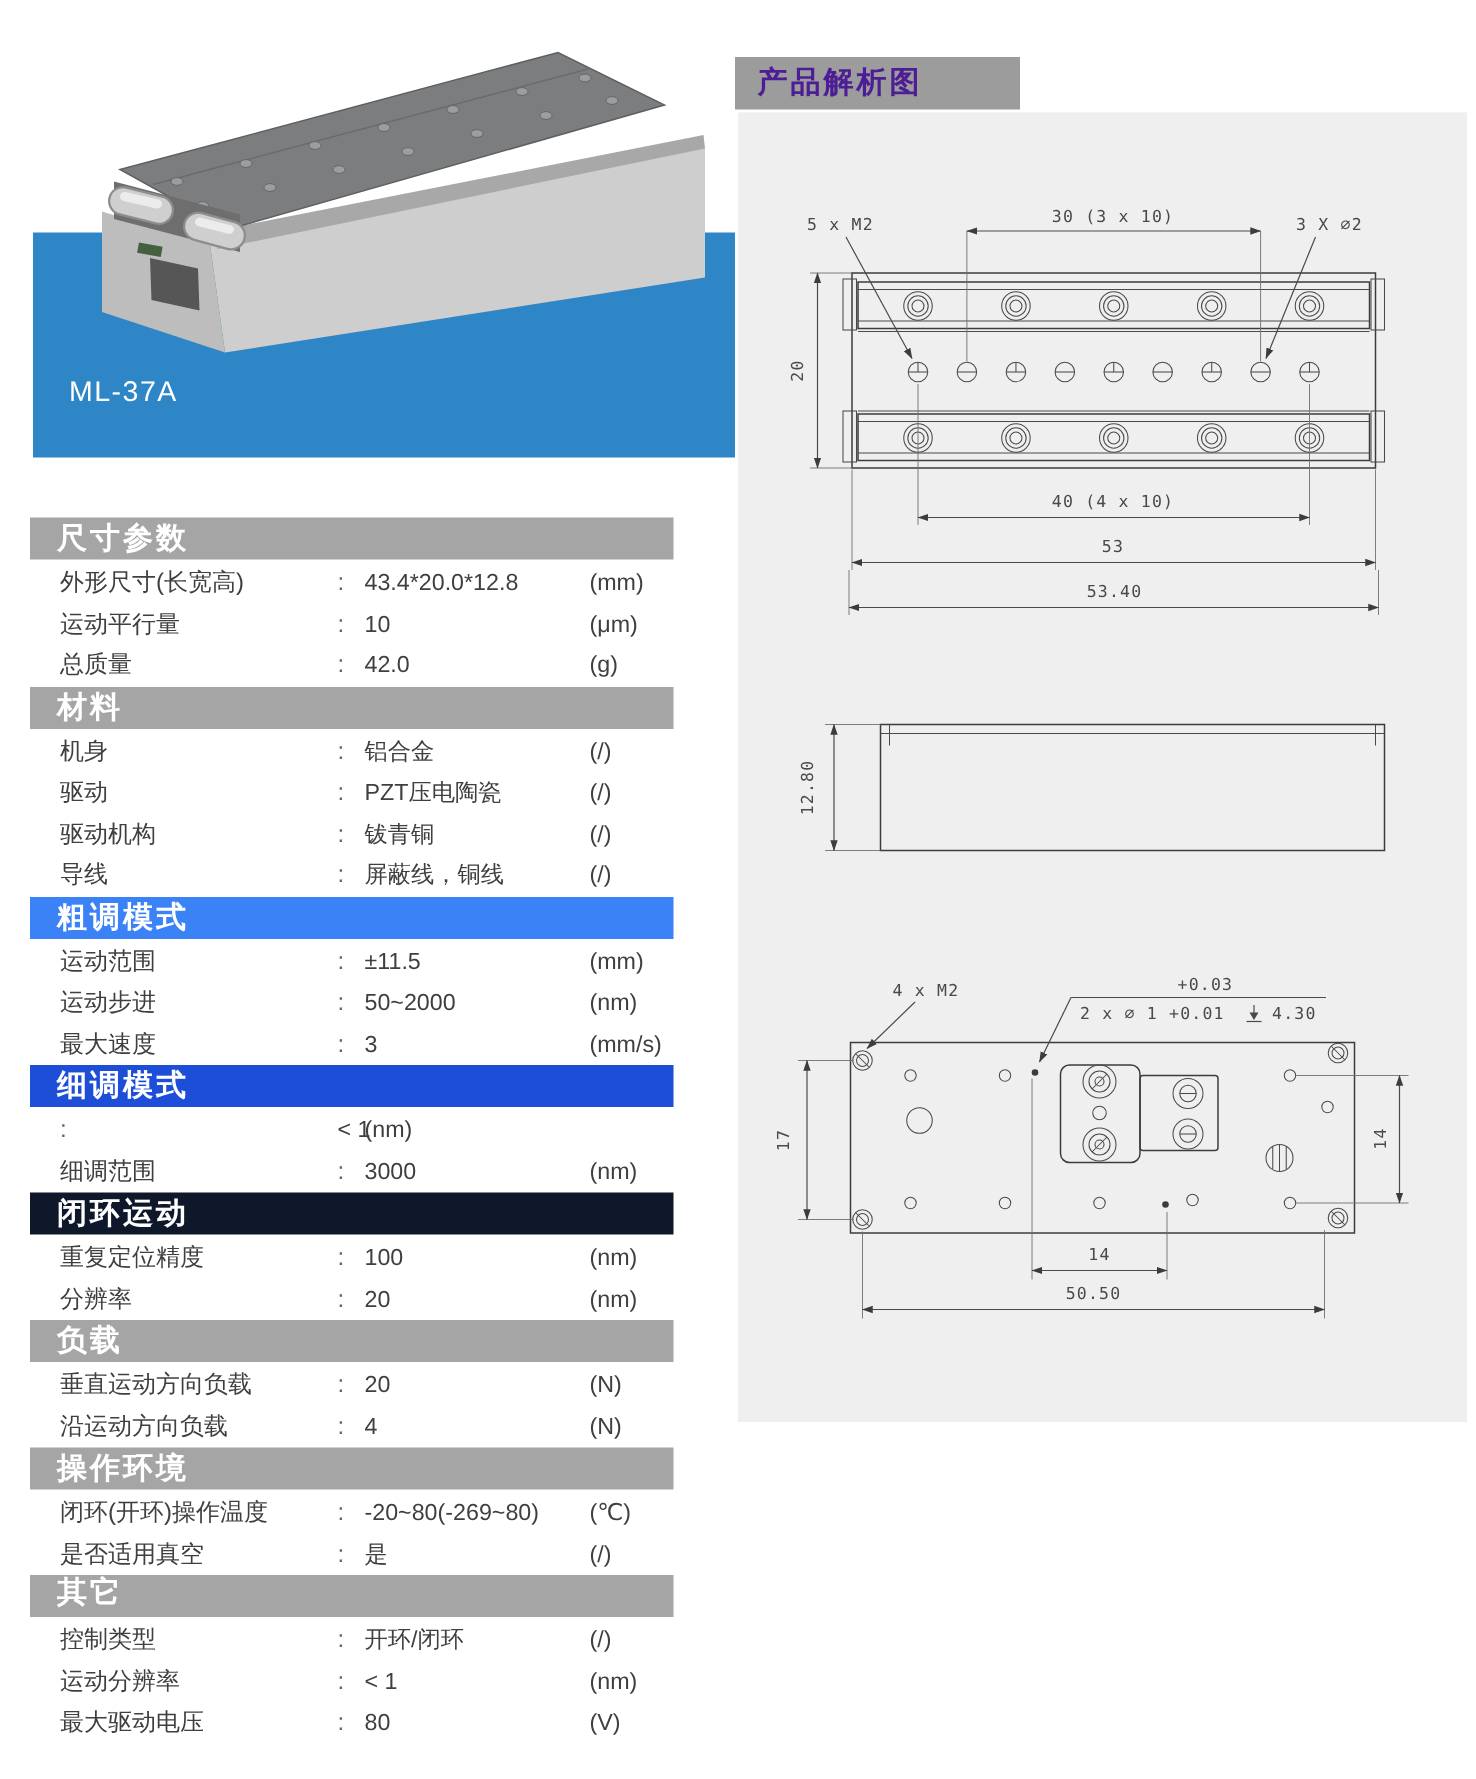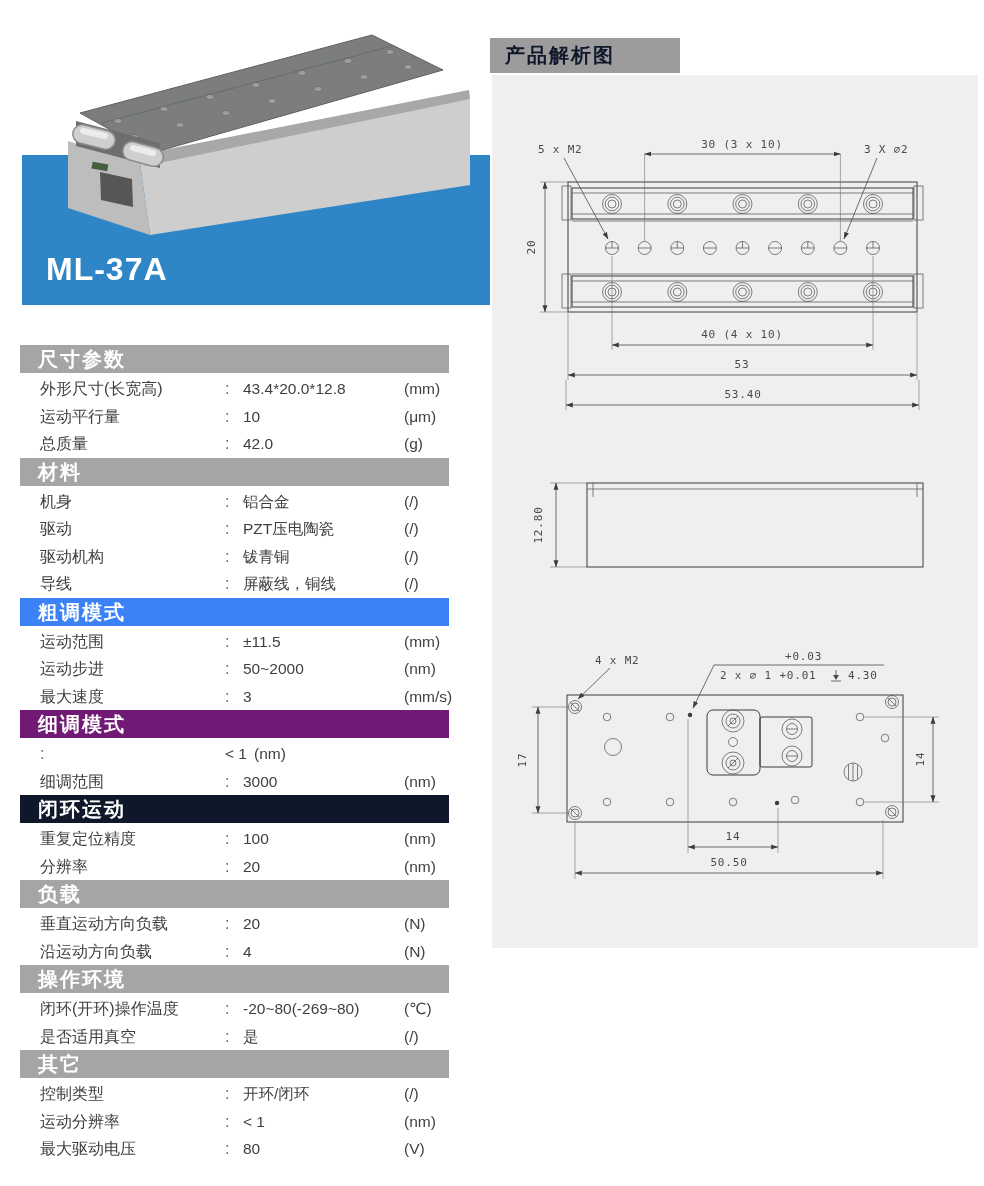--- a/index.html
+++ b/index.html
@@ -1,40 +1,40 @@
 <!DOCTYPE html>
 <html><head>
 <meta charset="utf-8">
 <style>
   html,body{margin:0;padding:0;background:#ffffff;}
   .page{position:relative;width:984px;height:1186px;background:#fff;overflow:hidden;
         font-family:"Liberation Sans","DejaVu Sans",sans-serif;}
 
   
   .model-banner{position:absolute;left:22px;top:155px;width:468px;height:150px;z-index:1;}
-  .model-label{position:absolute;left:24px;top:96px;color:#fff;font-size:32px;font-weight:bold;
+  .model-label{position:absolute;left:24px;top:96px;color:#fff;font-size:19px;font-weight:normal;
                letter-spacing:1px;}
   .photo-wrap{position:absolute;left:40px;top:25px;width:440px;height:215px;z-index:3;}
 
   
   .panel-title{position:absolute;left:490px;top:38px;width:190px;height:35px;z-index:2;}
-  .panel-title span{display:block;line-height:35px;padding-left:15px;color:#0f172a;
+  .panel-title span{display:block;line-height:35px;padding-left:15px;color:#4c1d95;
                     font-size:20px;font-weight:bold;letter-spacing:2px;}
   .drawing-panel{position:absolute;left:492px;top:75px;width:486px;height:873px;}
 
   
   .spec-table{position:absolute;left:20px;top:345px;width:429px;z-index:2;}
   .sec-bar{height:28px;line-height:28px;margin-bottom:2px;color:#fff;font-size:20px;
            font-weight:bold;padding-left:18px;letter-spacing:2px;box-sizing:border-box;}
   .spec-row{display:grid;grid-template-columns:185px 18px 150px auto;height:27.5px;
             line-height:27.5px;font-size:16px;color:#3f3f3f;padding-left:20px;box-sizing:border-box;}
   .cell{white-space:nowrap;overflow:visible;}
   .cell.colon{color:#666;}
   .cell.value{font-size:15.5px;}
-  .cell.unit{font-size:15.5px;margin-left:11px;}
+  .cell.unit{font-size:15.5px;}
 
   
   .body-line{stroke:#3c3c3c;stroke-width:1;fill:none;}
   .body-thin{stroke:#4a4a4a;stroke-width:0.7;fill:none;}
   .dim{stroke:#4a4a4a;stroke-width:0.8;fill:none;}
   .ext{stroke:#6f6f6f;stroke-width:0.6;fill:none;}
   .dtxt{font-family:"DejaVu Sans Mono","DejaVu Sans",monospace;font-size:11px;fill:#4a4a4a;
         letter-spacing:0.8px;}
   .dot{fill:#3c3c3c;stroke:none;}
 
@@ -355,21 +355,21 @@
         <span class="cell colon">:</span>
         <span class="cell value">50~2000</span>
         <span class="cell unit">(nm)</span>
       </div>
       <div class="spec-row">
         <span class="cell label">最大速度</span>
         <span class="cell colon">:</span>
         <span class="cell value">3</span>
         <span class="cell unit">(mm/s)</span>
       </div>
-      <div class="sec-bar" style="background: #701a75; font-family: Liberation Serif, serif;">细调模式</div>
+      <div class="sec-bar" style="background: #1d4ed8; font-family: Liberation Serif, serif;">细调模式</div>
       <div class="spec-row">
         <span class="cell colon">:</span>
         <span class="cell value">&lt; 1</span>
         <span class="cell unit">(nm)</span>
       </div>
       <div class="spec-row">
         <span class="cell label">细调范围</span>
         <span class="cell colon">:</span>
         <span class="cell value">3000</span>
         <span class="cell unit">(nm)</span>
@@ -406,21 +406,21 @@
         <span class="cell colon">:</span>
         <span class="cell value">-20~80(-269~80)</span>
         <span class="cell unit">(℃)</span>
       </div>
       <div class="spec-row">
         <span class="cell label">是否适用真空</span>
         <span class="cell colon">:</span>
         <span class="cell value">是</span>
         <span class="cell unit">(/)</span>
       </div>
-      <div class="sec-bar" style="background: rgb(165, 165, 165);">其它</div>
+      <div class="sec-bar" style="background: rgb(165, 165, 165); font-family: Liberation Mono, monospace;">其它</div>
       <div class="spec-row">
         <span class="cell label">控制类型</span>
         <span class="cell colon">:</span>
         <span class="cell value">开环/闭环</span>
         <span class="cell unit">(/)</span>
       </div>
       <div class="spec-row">
         <span class="cell label">运动分辨率</span>
         <span class="cell colon">:</span>
         <span class="cell value">&lt; 1</span>

